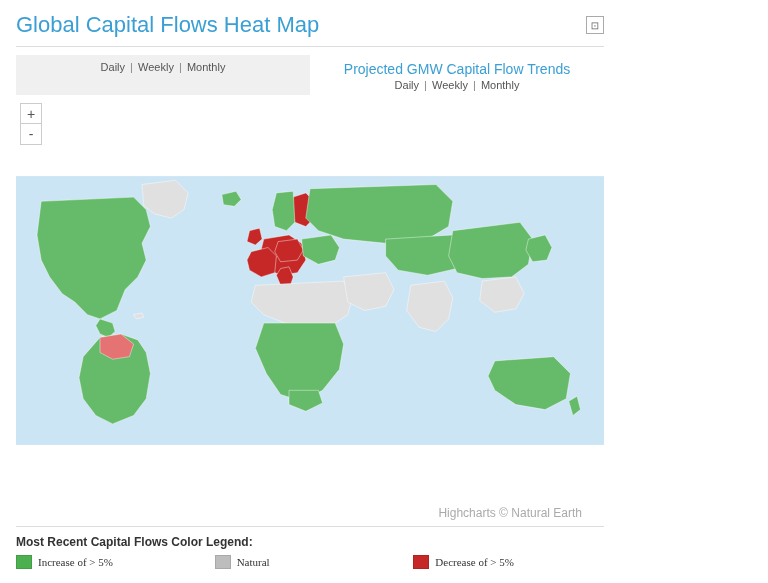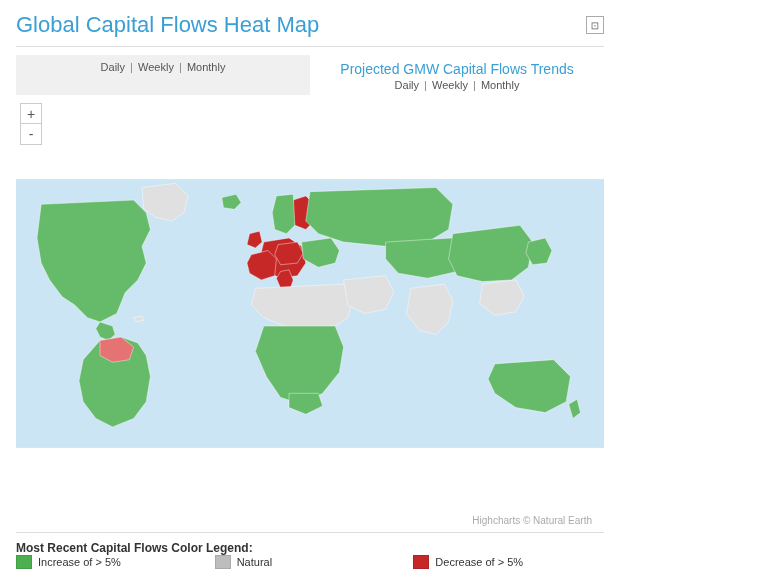--- a/index.html
+++ b/index.html
@@ -108,39 +108,41 @@
     .zoom-btn:last-child {
       border-bottom: none;
     }
     .map-svg {
       width: 100%;
       height: 100%;
     }
     .highcharts-credit {
       position: absolute;
       bottom: 2px;
-      right: 12px;
-      font-size: 10px;
+      right: 22px;
+      font-size: 12px;
       color: #aaa;
     }
     .legend-area {
       border-top: 1px solid #ddd;
       padding-top: 8px;
       margin-top: 4px;
     }
     .legend-title {
       font-size: 12px;
       font-weight: bold;
       color: #333;
+      margin-bottom: 6px;
     }
     .legend-grid {
       display: grid;
       grid-template-columns: repeat(3, 1fr);
       grid-template-rows: auto auto;
       gap: 4px 8px;
+      font-family: Liberation Serif, serif;
     }
     .legend-item {
       display: flex;
       align-items: center;
       gap: 6px;
       font-size: 11px;
       color: #333;
     }
     .legend-swatch {
       width: 16px;
@@ -163,21 +165,21 @@
     <div class="tab-section left">
       <div class="tab-links">
         <a>Daily</a>
         <span> | </span>
         <a>Weekly</a>
         <span> | </span>
         <a>Monthly</a>
       </div>
     </div>
     <div class="tab-section right">
-      <div class="tab-section-title">Projected GMW Capital Flows Trends</div>
+      <div class="tab-section-title">Projected GMW Capital Flow Trends</div>
       <div class="tab-links">
         <a>Daily</a>
         <span> | </span>
         <a>Weekly</a>
         <span> | </span>
         <a>Monthly</a>
       </div>
     </div>
   </div>
 

